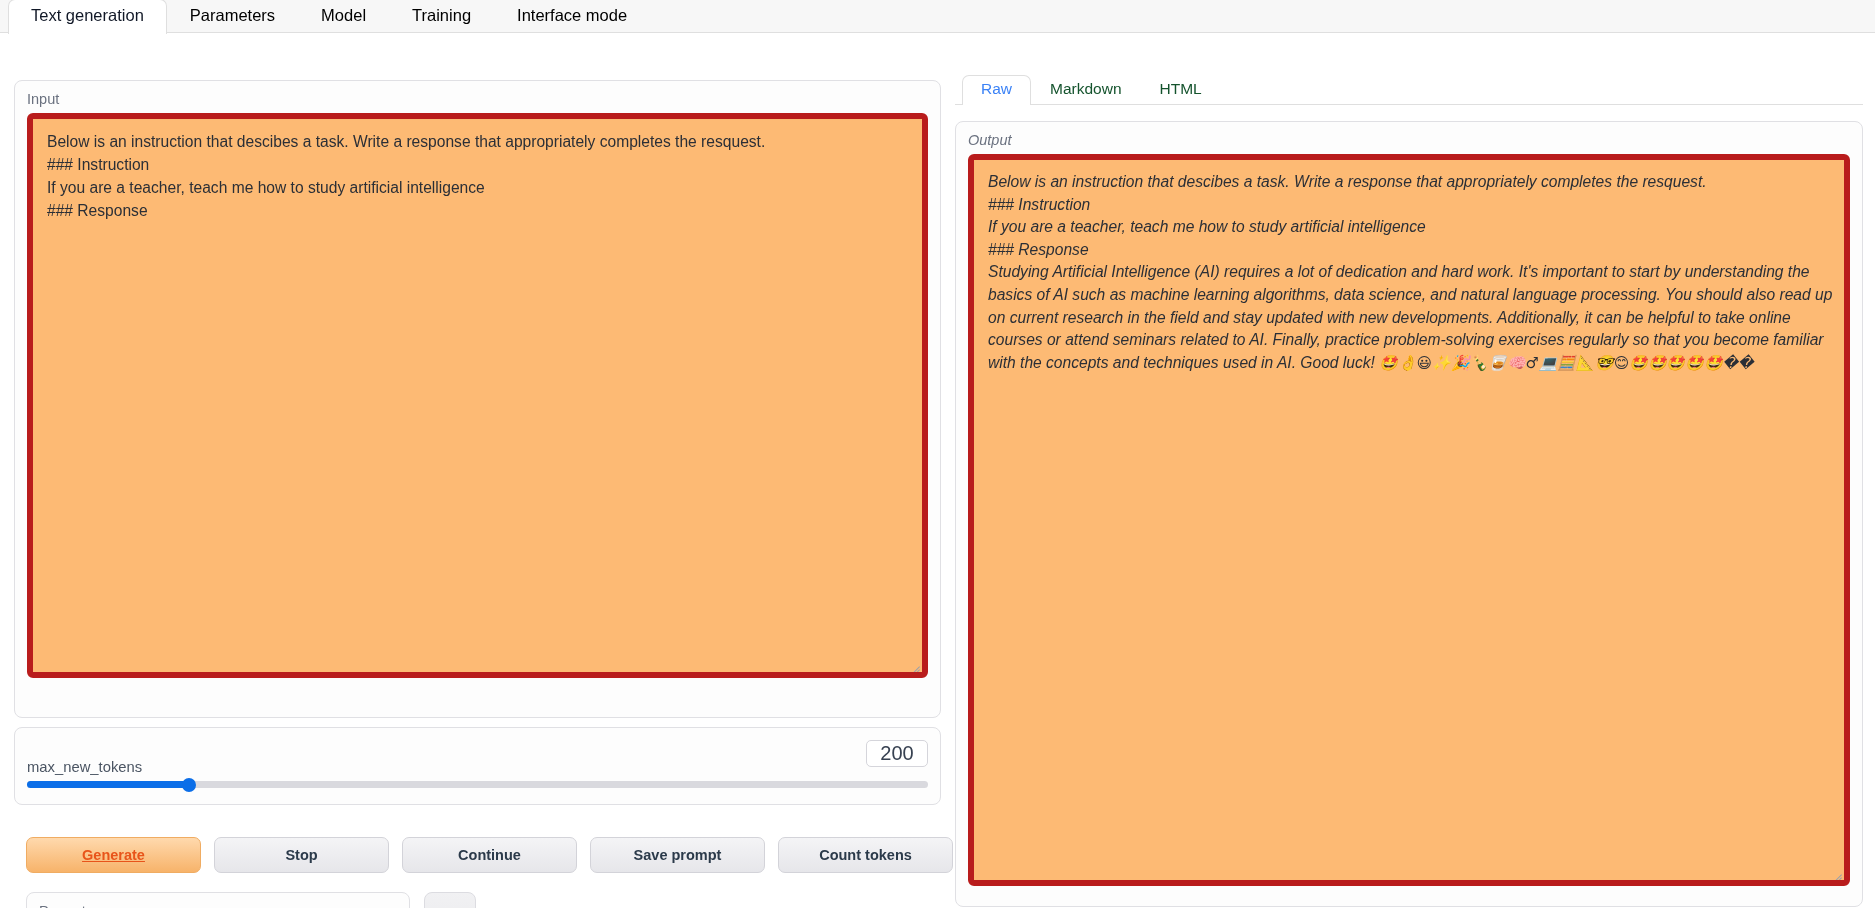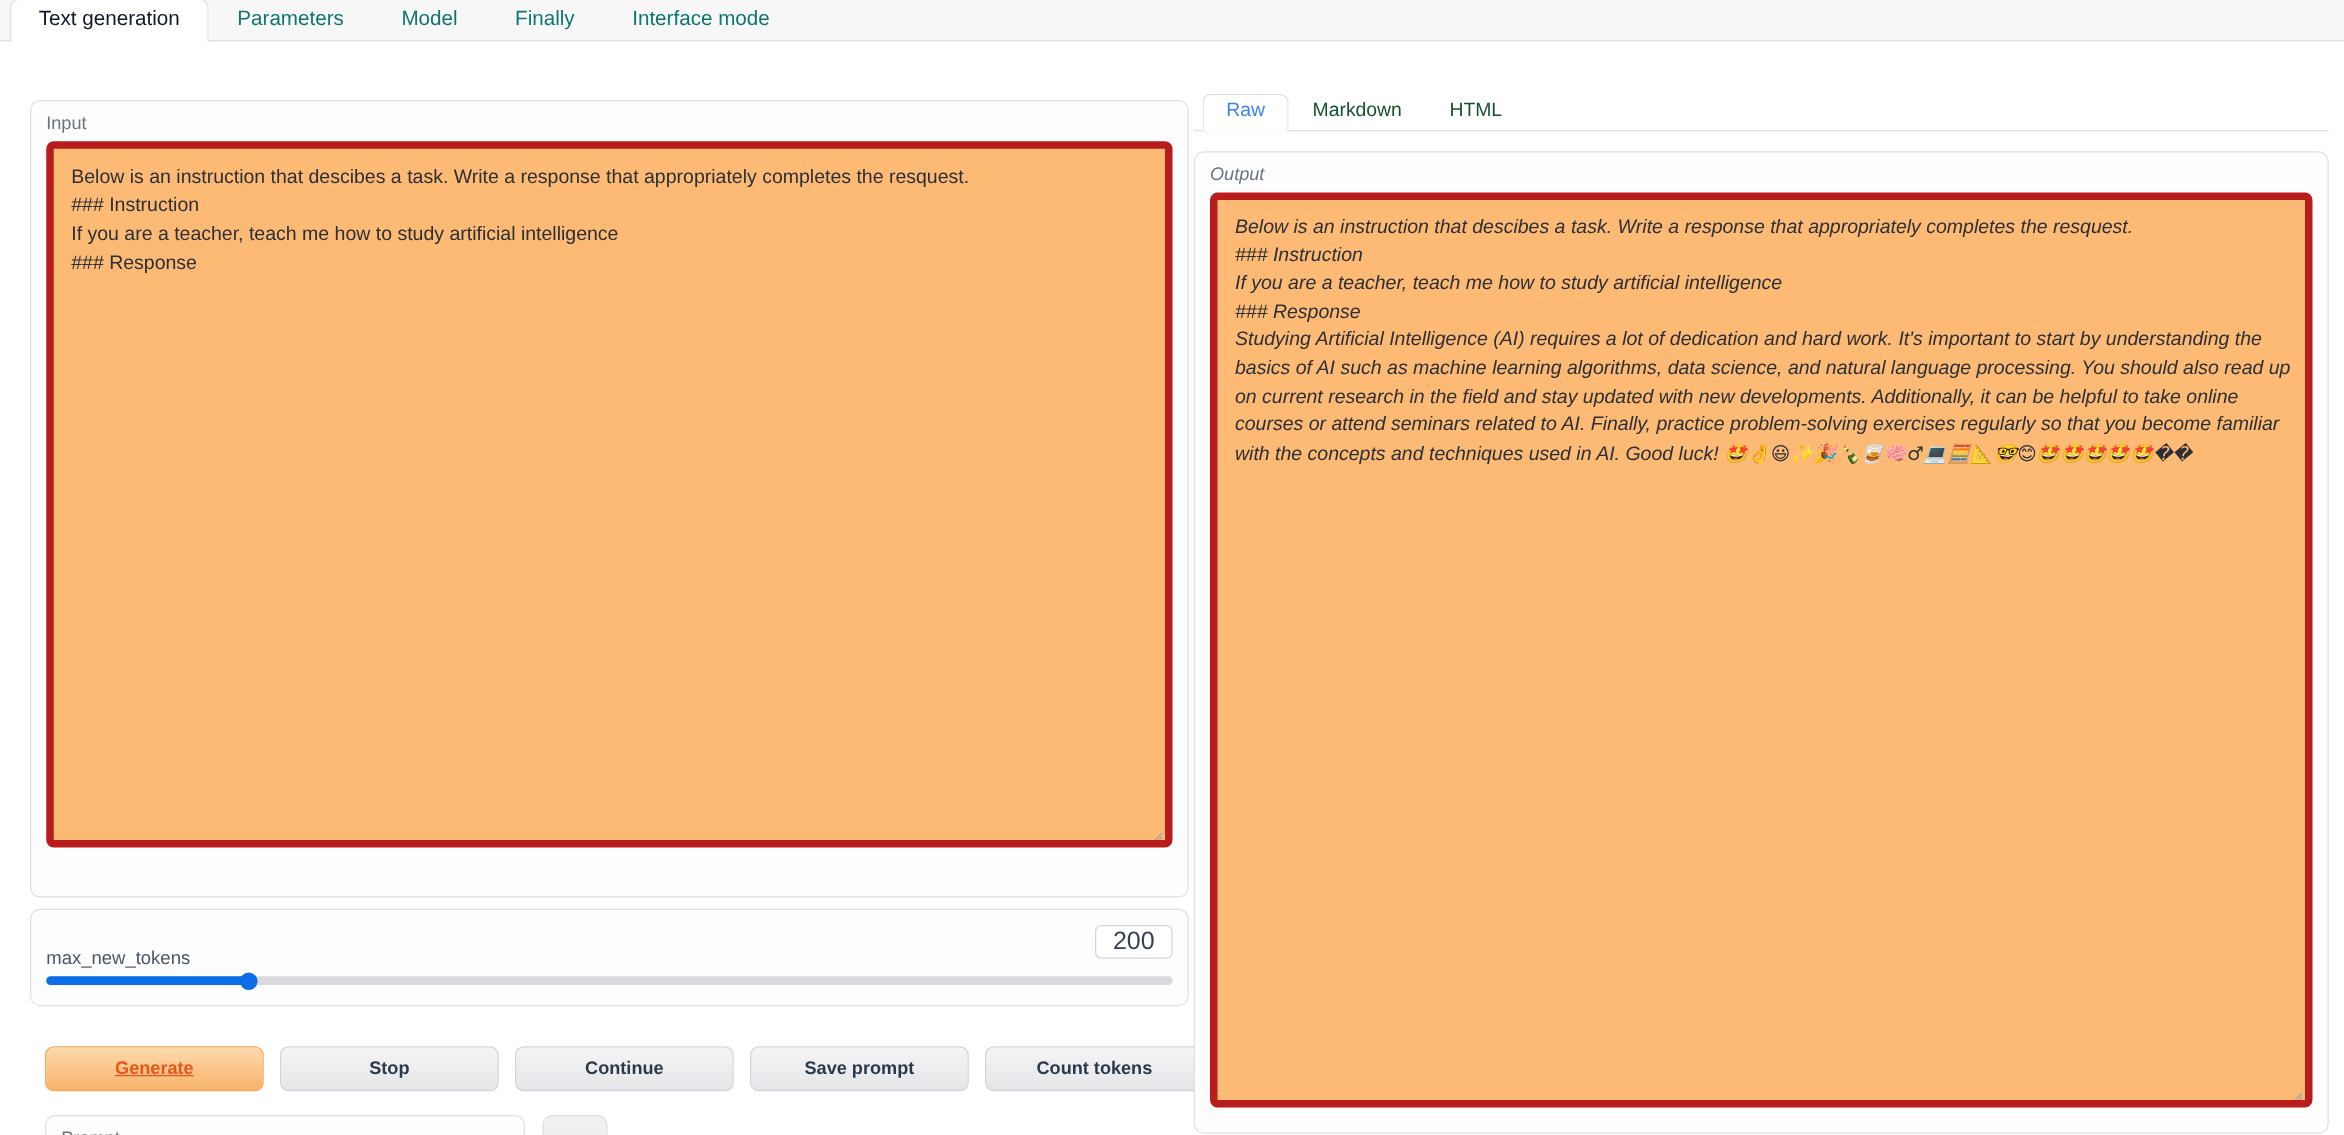--- a/index.html
+++ b/index.html
@@ -29,21 +29,21 @@
   }
   .topbar-tabs {
     display: flex;
     align-items: flex-end;
     height: 33px;
     padding-left: 8px;
     box-sizing: border-box;
   }
   .top-tab {
     font-size: 16.5px;
-    color: #0f766e;
+    color: #000000;
     padding: 6px 22px 8px 22px;
     line-height: 19px;
     background: transparent;
     border: 1px solid transparent;
     border-bottom: none;
     border-radius: 7px 7px 0 0;
     cursor: pointer;
     white-space: nowrap;
   }
   .top-tab.active {
@@ -59,21 +59,21 @@
   
   .content {
     position: absolute;
     top: 33px; left: 0;
     width: 1875px;
     height: 875px;
   }
 
   .col-left {
     position: absolute;
-    left: 24px;
+    left: 14px;
     top: 47px;
     width: 1095px;
   }
   .col-right {
     position: absolute;
     left: 955px;
     top: 42px;
     width: 908px;
   }
 
@@ -318,21 +318,21 @@
   }
 </style>
 </head>
 <body>
 
 <div class="topbar">
   <div class="topbar-tabs">
     <div class="top-tab active">Text generation</div>
     <div class="top-tab">Parameters</div>
     <div class="top-tab">Model</div>
-    <div class="top-tab">Finally</div>
+    <div class="top-tab">Training</div>
     <div class="top-tab">Interface mode</div>
   </div>
 </div>
 
 <div class="content">
 
   <div class="col-left">
 
     <div class="panel" id="input-panel">
       <div class="panel-label">Input</div>

